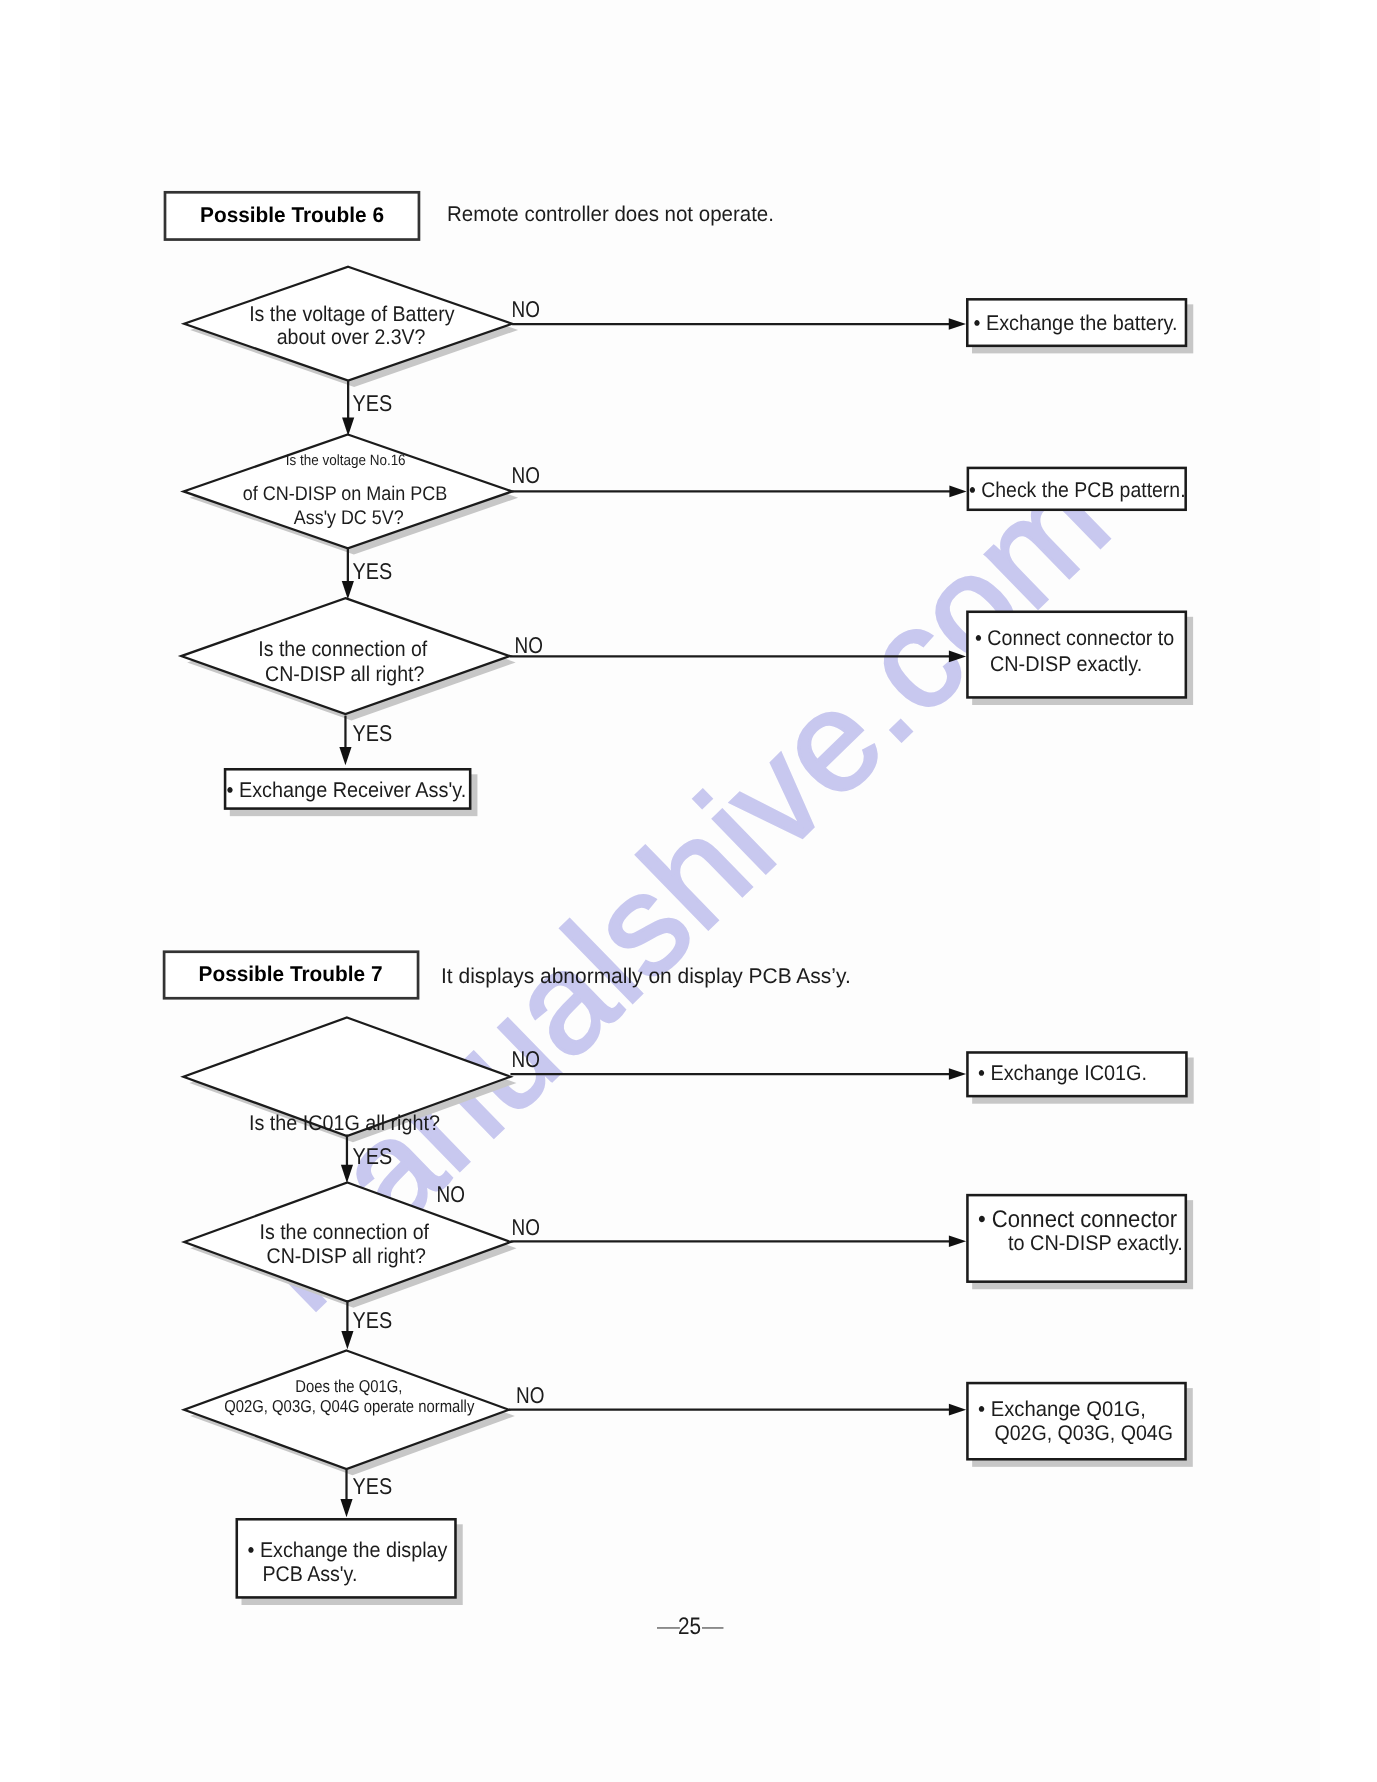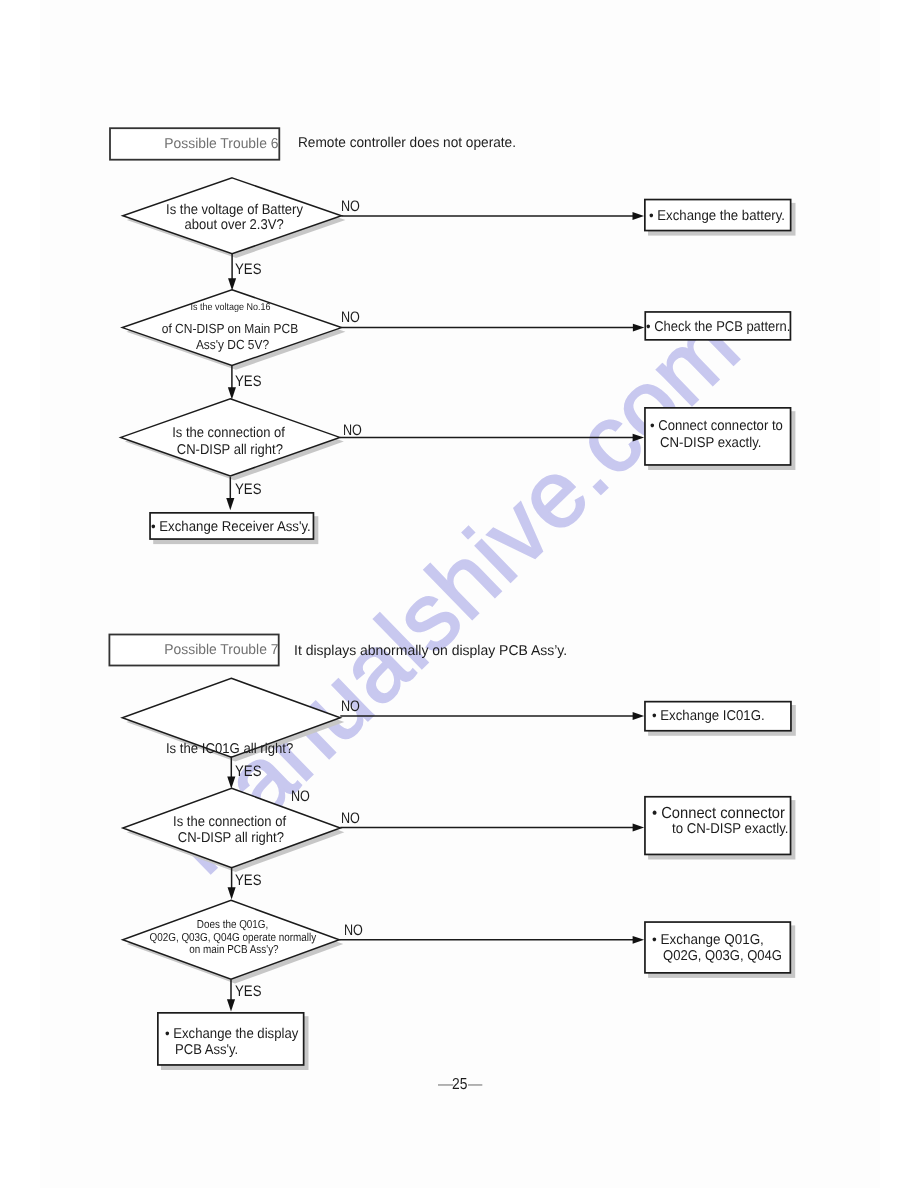--- a/index.html
+++ b/index.html
@@ -19,22 +19,22 @@
   #diagram{position:absolute;left:0;top:0;width:918px;height:1188px;z-index:3;}
 
   .txt{position:absolute;white-space:pre;color:#1c1c1c;z-index:6;line-height:1;
        font-family:"Liberation Sans",sans-serif;}
   .txt>i{font-style:normal;display:inline-block;transform:scaleX(var(--sx,0.893));
          transform-origin:left top;}
   .ctr{width:400px;margin-left:-200px;text-align:center;}
   .ctr>i{transform-origin:center top;}
 
   .tagbox{position:absolute;z-index:5;box-sizing:border-box;}
-  .tagbox span{position:absolute;left:0;width:100%;text-align:right;
-          font-weight:400;white-space:nowrap;line-height:1;color:#8b5cf6;}
+  .tagbox span{position:absolute;left:0;width:100%;text-align:center;
+          font-weight:700;white-space:nowrap;line-height:1;color:#000000;}
   .tagbox span>i{font-style:normal;display:inline-block;transform:scaleX(var(--sx,1.05));
           transform-origin:center top;}
 
   .rbox{position:absolute;box-sizing:border-box;z-index:5;}
   .rbox .line{position:absolute;white-space:pre;line-height:1;color:#1c1c1c;}
   .rbox .line>i{font-style:normal;display:inline-block;transform:scaleX(var(--sx,0.893));
         transform-origin:left top;}
   .scanedge{position:absolute;z-index:0;}
 </style>
 </head>
@@ -147,21 +147,20 @@
   </div>
   <div class="txt" style="left:293.7px;top:643.7px;font-size:14.2px;--sx:0.985;"><i>It displays abnormally on display PCB Ass’y.</i></div>
 
   <div class="txt ctr" style="left:229.9px;top:711.4px;font-size:14.2px;margin-top:31px;--sx:0.928;"><i>Is the IC01G all right?</i></div>
 
   <div class="txt ctr" style="left:229.2px;top:814.5px;font-size:14.2px;--sx:0.918;"><i>Is the connection of</i></div>
   <div class="txt ctr" style="left:231.0px;top:830.5px;font-size:14.2px;--sx:0.918;"><i>CN-DISP all right?</i></div>
 
   <div class="txt ctr c2" style="left:232.3px;top:919.63px;font-size:11.5px;--sx:0.861;"><i>Does the Q01G,</i></div>
   <div class="txt ctr c2" style="left:233.2px;top:933.23px;font-size:11.5px;--sx:0.861;"><i>Q02G, Q03G, Q04G operate normally</i></div>
-  <div class="txt ctr c2" style="left:233.8px;top:945.23px;font-size:11.5px;--sx:0.861;"><i>on main PCB Ass'y?</i></div>
 
   <div class="txt" style="left:341.3px;top:699.08px;font-size:15.2px;--sx:0.83;"><i>NO</i></div>
   <div class="txt" style="left:234.9px;top:764.28px;font-size:15.2px;--sx:0.87;"><i>YES</i></div>
   <div class="txt" style="left:291.1px;top:788.78px;font-size:15.2px;--sx:0.83;"><i>NO</i></div>
   <div class="txt" style="left:341.3px;top:810.98px;font-size:15.2px;--sx:0.83;"><i>NO</i></div>
   <div class="txt" style="left:234.9px;top:873.28px;font-size:15.2px;--sx:0.87;"><i>YES</i></div>
   <div class="txt" style="left:343.8px;top:922.58px;font-size:15.2px;--sx:0.83;"><i>NO</i></div>
   <div class="txt" style="left:234.9px;top:984.28px;font-size:15.2px;--sx:0.87;"><i>YES</i></div>
 
   <div class="rbox" style="left:644.1px;top:700.8px;width:147.7px;height:33px;">

